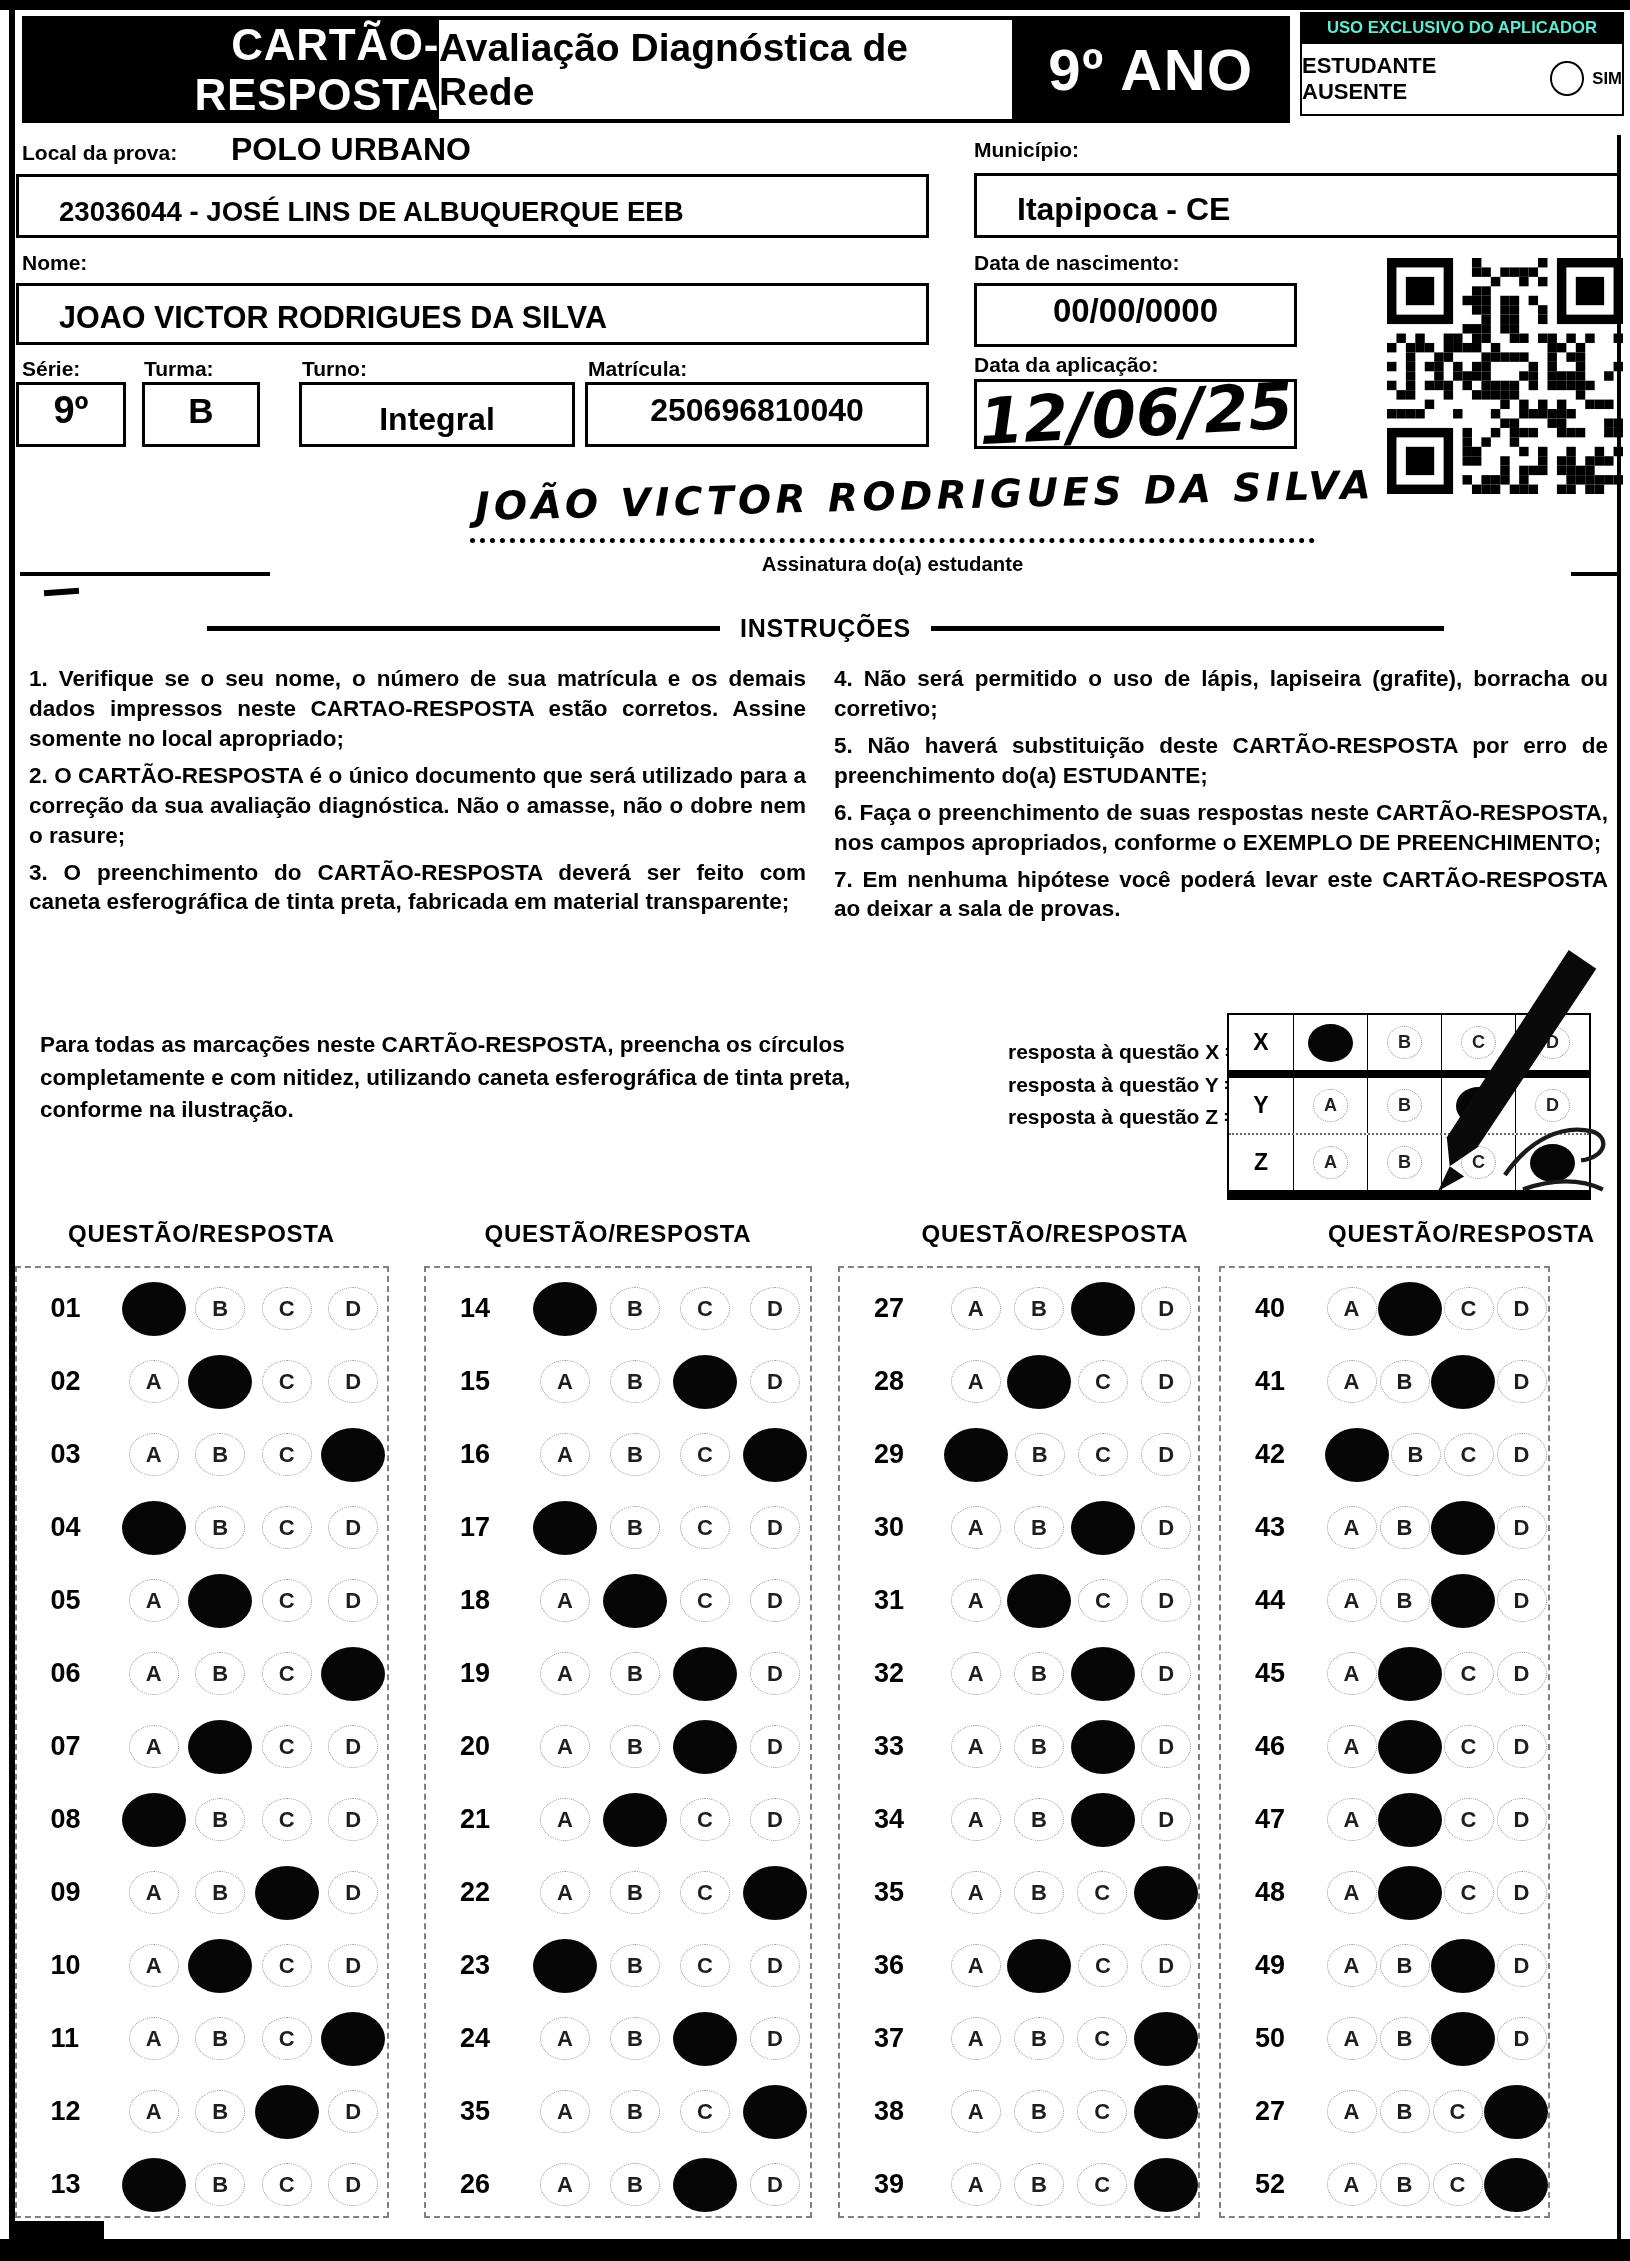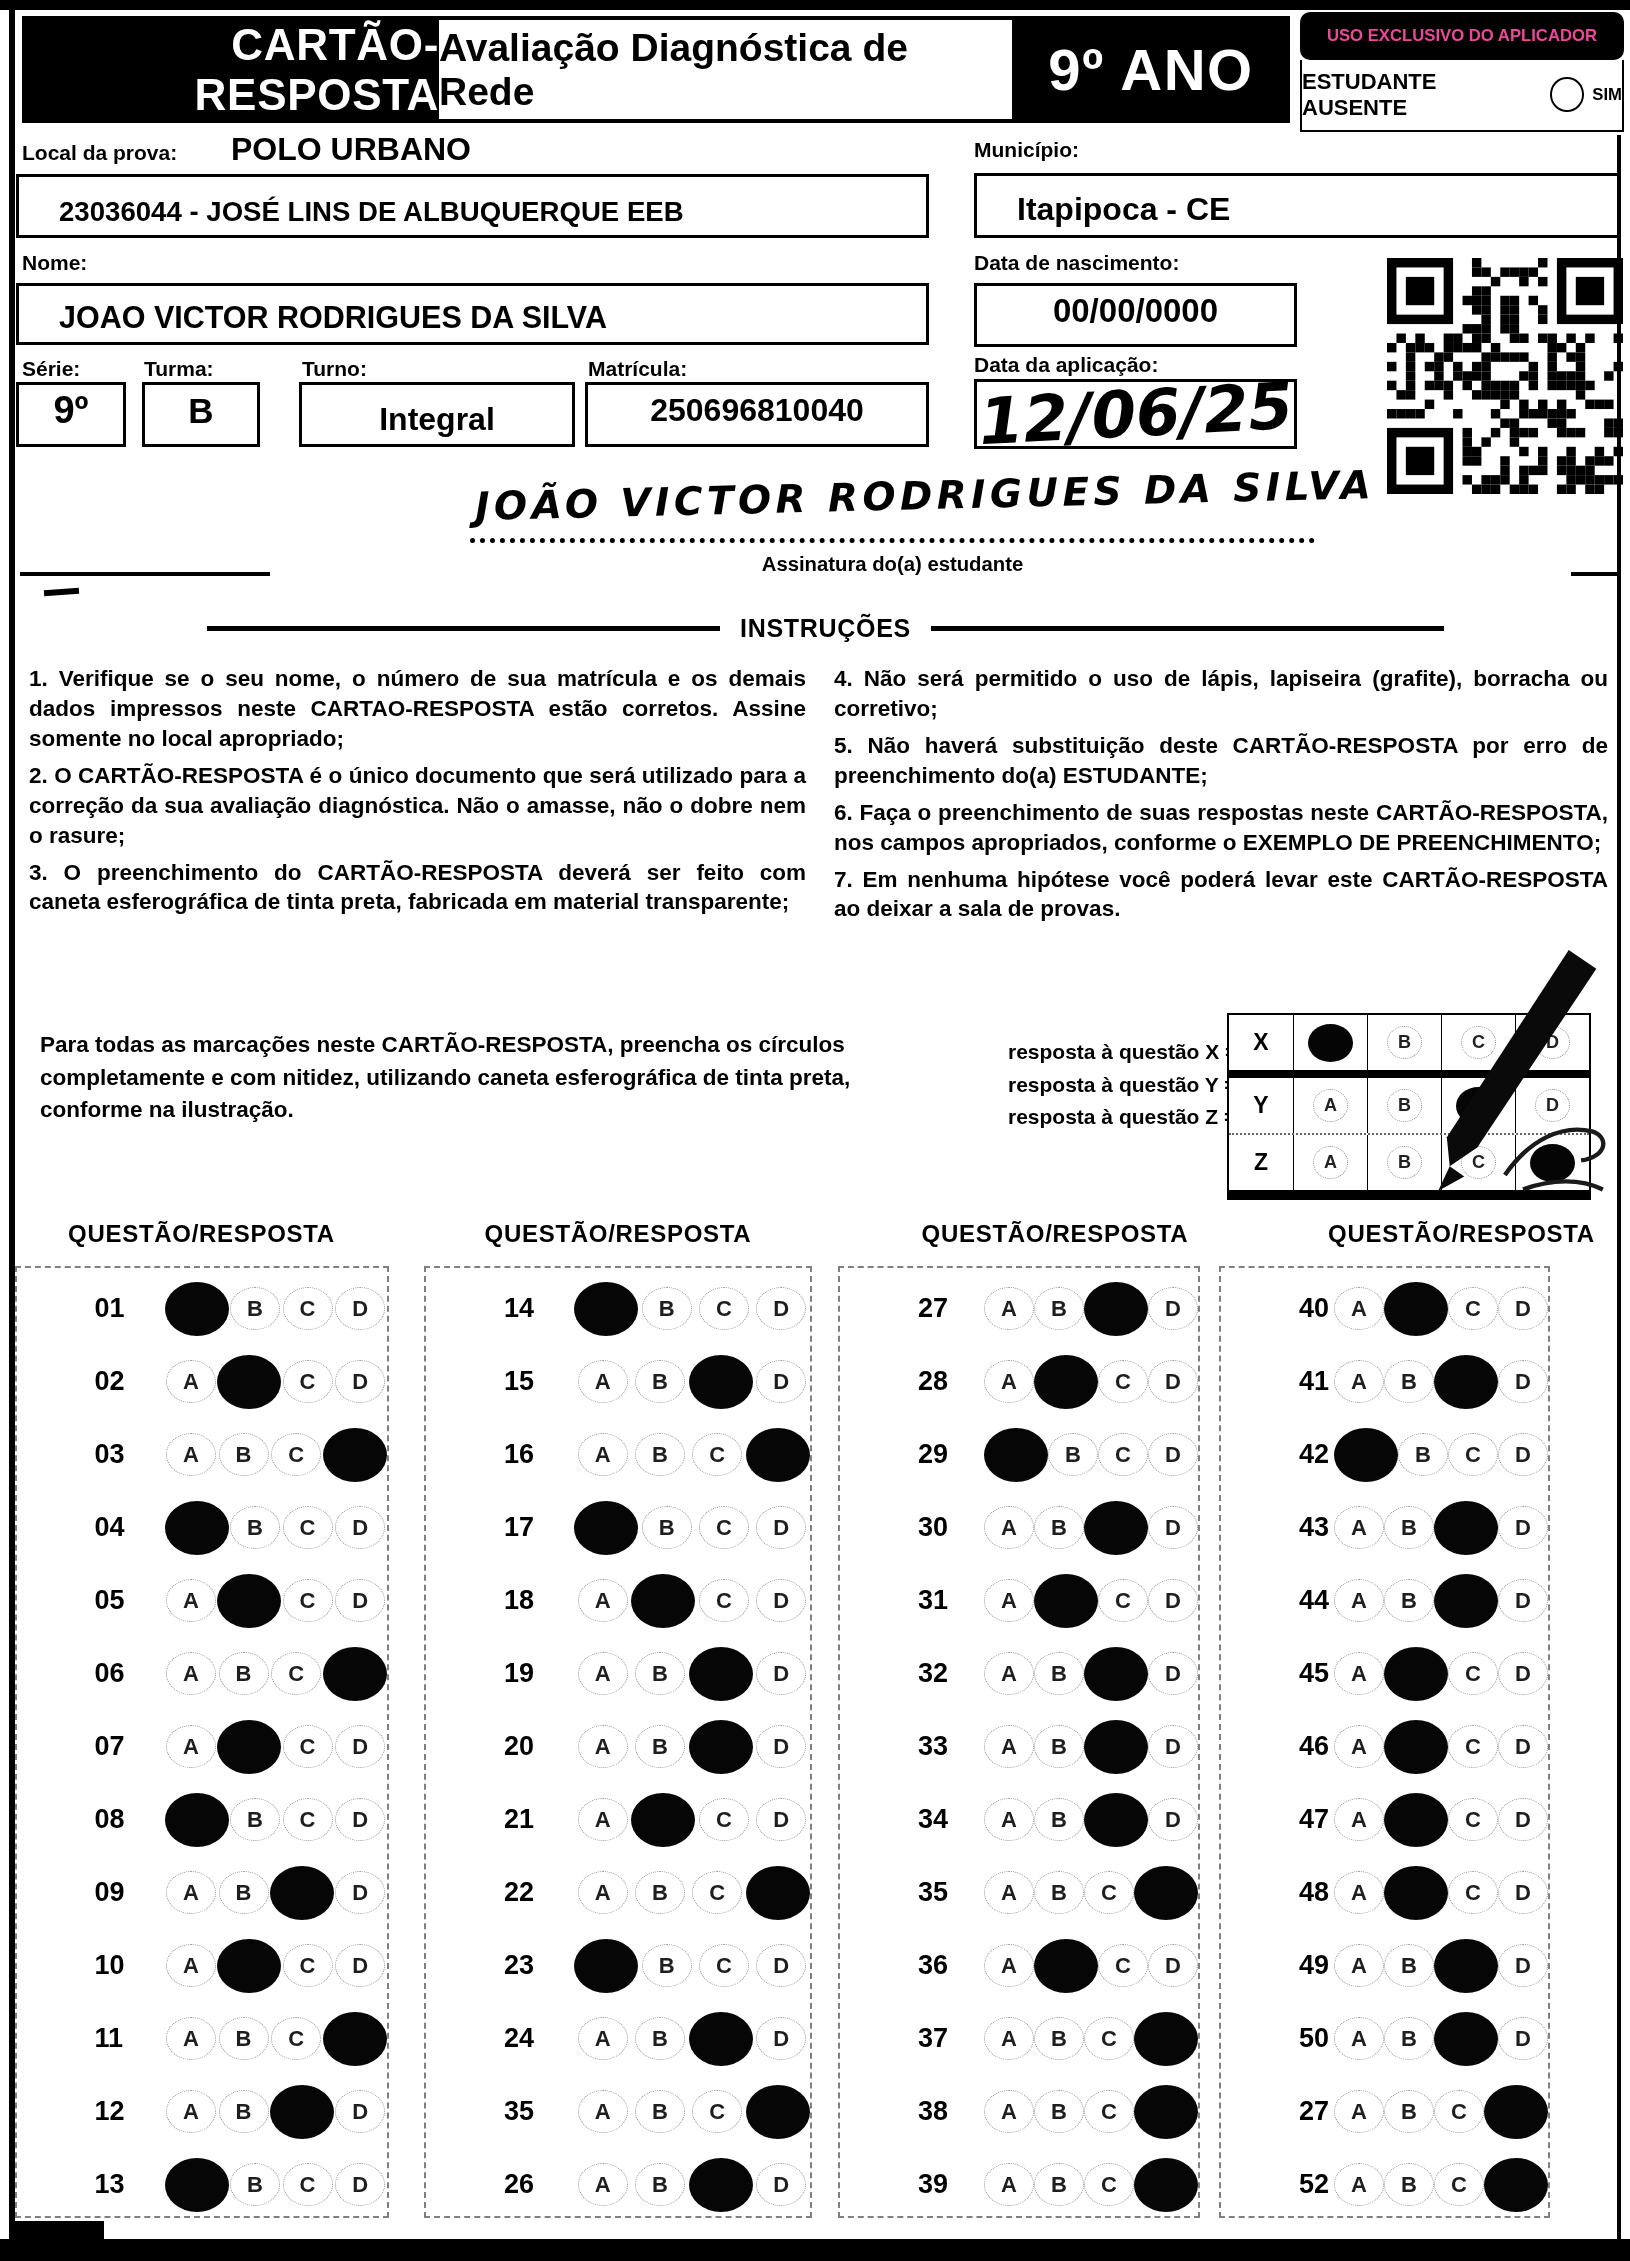--- a/index.html
+++ b/index.html
@@ -18,22 +18,22 @@
   #bottom-bar{left:0;top:2239px;width:1631px;height:22.5px;background:#000;}
   
   #header-band{left:22px;top:16px;width:1268px;height:107px;background:#000;display:flex;align-items:stretch;}
   #card-title{width:417px;display:flex;align-items:center;justify-content:center;
               color:#fff;font-size:44px;font-weight:bold;letter-spacing:0.7px;text-align:right;}
   #exam-title-box{margin:4.4px 0;width:573px;background:#fff;display:flex;align-items:center;justify-content:center;}
   #exam-title{color:#000;font-size:39px;font-weight:bold;}
   #grade-box{flex:1;display:flex;align-items:center;justify-content:center;}
   #grade{color:#ffffff;font-size:58px;font-weight:bold;letter-spacing:1.5px;}
   #aplicador-box{left:1300px;top:11.6px;width:324px;height:110px;}
-  #aplicador-bar{height:48px;background:#000;display:flex;align-items:center;justify-content:center;
-                 color:#ec4899;font-size:16.7px;font-weight:bold;border-radius:10px;}
+  #aplicador-bar{height:32px;background:#000;display:flex;align-items:center;justify-content:center;
+                 color:#5eead4;font-size:16.7px;font-weight:bold;}
   #aplicador-body{height:70px;border:2.9px solid #000;border-top:none;display:flex;align-items:center;
                   justify-content:center;gap:8.7px;background:#fff;}
   #absent-label{font-size:22px;font-weight:bold;}
   #absent-circle{width:30.5px;height:30.5px;border:2.9px solid #000;border-radius:50%;}
   #absent-option{font-size:16.7px;font-weight:bold;}
   
   .flabel{font-size:21px;font-weight:bold;}
   .fbox{border:3.6px solid #000;display:flex;align-items:flex-end;padding:0 7.3px 7.3px 40px;
         font-weight:bold;box-sizing:border-box;}
   .fbox.center{justify-content:center;padding-left:7.3px;}
@@ -86,21 +86,21 @@
   .ex-bubble{width:33px;height:30.5px;border:1.5px dotted #8f8f8f;border-radius:50%;display:flex;
              align-items:center;justify-content:center;font-size:18px;font-weight:bold;color:#222;}
   .ex-bubble.marked{width:45px;height:38px;background:#050505;border:none;}
   .ex-bubble.marked span{visibility:hidden;}
   #pen-svg{left:1396px;top:950px;pointer-events:none;}
   
   .qr-header{top:1220px;text-align:center;font-size:24px;font-weight:bold;letter-spacing:0.7px;}
   .answer-box{top:1266px;height:952px;border:2.2px dashed #808080;box-sizing:border-box;
               padding-top:4.4px;background:#fff;}
   .q-row{height:73px;display:flex;align-items:center;}
-  .q-num{width:70px;padding-left:34px;font-size:27px;font-weight:bold;box-sizing:content-box;margin-left:44px;}
+  .q-num{width:70px;padding-left:34px;font-size:27px;font-weight:bold;box-sizing:content-box;}
   .bubble-cell{flex:1;display:flex;align-items:center;justify-content:center;}
   .bubble{width:48px;height:41px;border:1.5px dotted #8f8f8f;border-radius:50%;display:flex;
           align-items:center;justify-content:center;font-size:22px;font-weight:bold;color:#1e1e1e;
           cursor:pointer;}
   .bubble.marked{width:64px;height:54px;background:#060606;border:none;}
   .bubble.marked .bubble-letter{visibility:hidden;}
   #qcol-0-h{left:14.5px;width:374px;} #acol-0{left:14.5px;width:374px;}
   #qcol-1-h{left:424px;width:388px;} #acol-1{left:424px;width:388px;}
   #qcol-2-h{left:874px;width:362px;} #acol-2{left:838px;width:362px;}
   #qcol-3-h{left:1296px;width:331px;} #acol-3{left:1219px;width:331px;}

